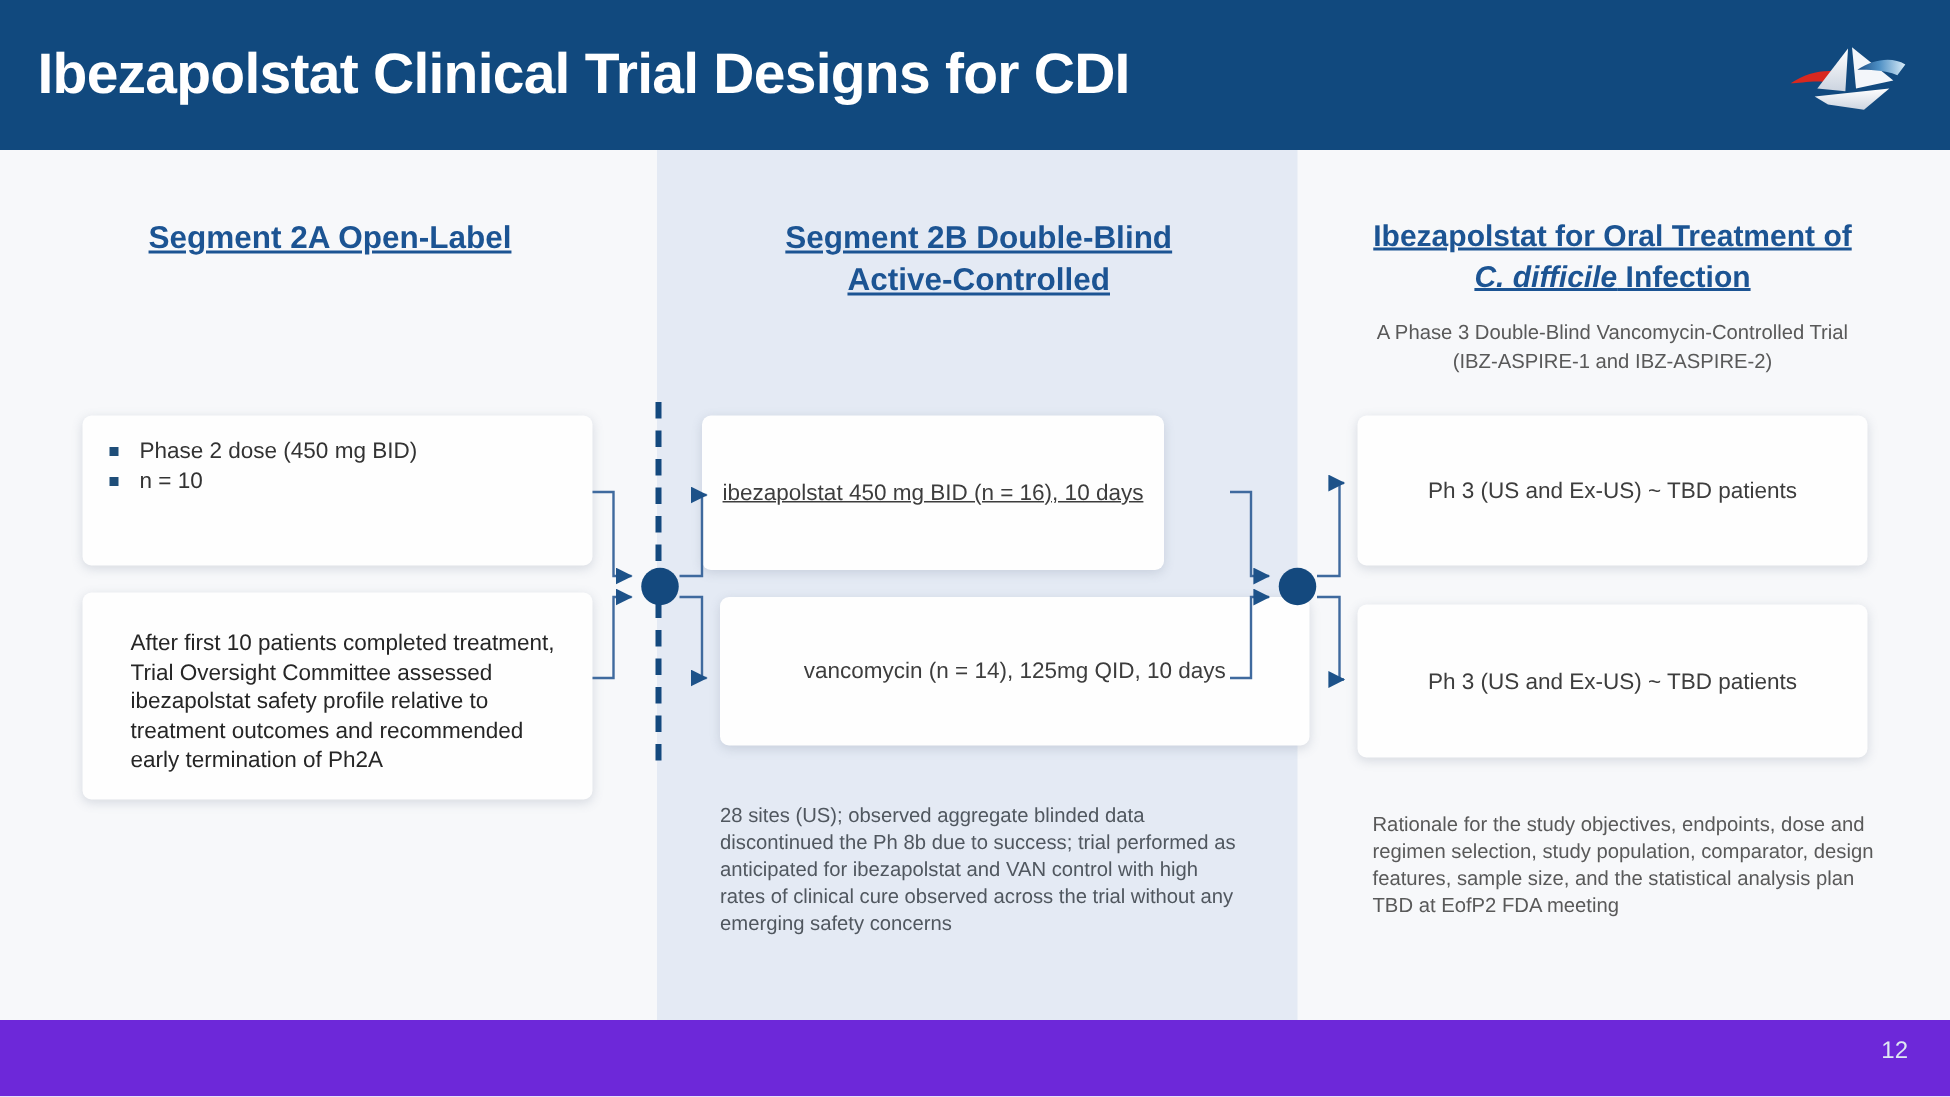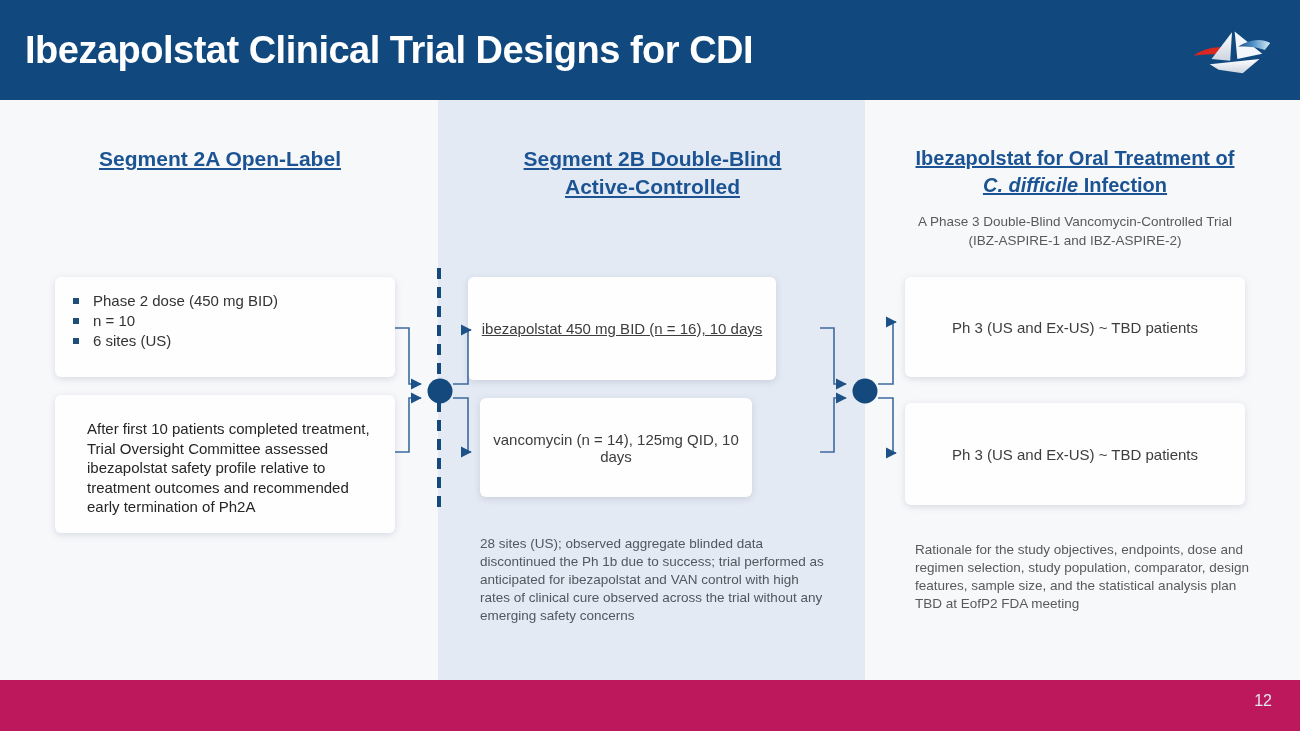--- a/index.html
+++ b/index.html
@@ -7,21 +7,21 @@
   body { font-family:"Liberation Sans", sans-serif; background:#ffffff; }
   .slide { position:relative; width:1300px; height:731px; overflow:hidden; background:#f7f8fa; }
 
   
   .header { position:absolute; left:0; top:0; width:1300px; height:100px; background:#11497e; }
   .title { position:absolute; left:25px; top:0; height:100px; display:flex; align-items:center;
            color:#ffffff; font-size:38px; font-weight:700; letter-spacing:-0.5px; white-space:nowrap; }
   .logo { position:absolute; right:28px; top:22px; }
 
   
-  .footer { position:absolute; left:0; top:680px; width:1300px; height:51px; background:#be185d; }
+  .footer { position:absolute; left:0; top:680px; width:1300px; height:51px; background:#6d28d9; }
   .page-num { position:absolute; right:28px; top:12px; color:#dfe8f2; font-size:16px; }
 
   
   .band { position:absolute; left:438px; top:100px; width:427px; height:580px; background:#e4eaf4; }
 
   
   .col-head { position:absolute; color:#1c5493; font-weight:700; font-size:21px; text-align:center; line-height:28px;text-decoration:underline; }
   .col-head.left   { left:30px;  top:145px; width:380px; }
   .col-head.middle { left:440px; top:145px; width:425px; }
   .col-head.right  { left:880px; top:145px; width:390px; font-size:20px; line-height:27px;}
@@ -30,21 +30,21 @@
 
   
   .box { position:absolute; background:#fefefe; border-radius:6px;
          box-shadow:0 2px 7px rgba(90,105,130,0.20); color:#3d3d3d; font-size:15px; }
   .box.center { display:flex; align-items:center; justify-content:center; text-align:center; }
 
   .box-l1 { left:55px; top:277px; width:340px; height:100px; padding:14px 10px 10px 16px; }
   .box-l2 { left:55px; top:395px; width:340px; height:138px; padding:24px 12px 10px 32px;
             color:#262626; line-height:19.5px; }
   .box-m1 { left:468px; top:277px; width:308px; height:103px;text-decoration:underline; }
-  .box-m2 { left:480px; top:398px; width:272px; height:99px; }
+  .box-m2 { left:480px; top:398px; width:393px; height:99px; }
   .box-r1 { left:905px; top:277px; width:340px; height:100px; }
   .box-r2 { left:905px; top:403px; width:340px; height:102px; }
 
   ul.bullets { list-style:none; }
   ul.bullets li { position:relative; padding-left:22px; line-height:20px; margin-bottom:0; color:#333333; }
   .sq { position:absolute; left:2px; top:7px; width:6px; height:6px; background:#1f4e79; display:inline-block; }
 
   .note { position:absolute; font-size:13.5px; line-height:18px; }
   .note.mid   { left:480px; top:535px; width:348px; color:#50575f; }
   .note.right { left:915px; top:541px; width:348px; color:#595959; }
@@ -92,28 +92,27 @@
   </div>
   <div class="subtitle">
     <span>A Phase 3 Double-Blind Vancomycin-Controlled Trial</span><br>
     <span>(IBZ-ASPIRE-1 and IBZ-ASPIRE-2)</span>
   </div>
 
   <div class="box box-l1">
     <ul class="bullets">
       <li><span class="sq"></span><span>Phase 2 dose (450 mg BID)</span></li>
       <li><span class="sq"></span><span>n = 10</span></li>
-      <li><span class="sq"></span><span>6 sites (US)</span></li>
     </ul>
   </div>
   <div class="box box-l2">After first 10 patients completed treatment, Trial Oversight Committee assessed ibezapolstat safety profile relative to treatment outcomes and recommended early termination of Ph2A</div>
 
   <div class="box box-m1 center">ibezapolstat 450 mg BID (n = 16), 10 days</div>
   <div class="box box-m2 center">vancomycin (n = 14), 125mg QID, 10 days</div>
-  <div class="note mid">28 sites (US); observed aggregate blinded data discontinued the Ph 1b due to success; trial performed as anticipated for ibezapolstat and VAN control with high rates of clinical cure observed across the trial without any emerging safety concerns</div>
+  <div class="note mid">28 sites (US); observed aggregate blinded data discontinued the Ph 8b due to success; trial performed as anticipated for ibezapolstat and VAN control with high rates of clinical cure observed across the trial without any emerging safety concerns</div>
 
   <div class="box box-r1 center">Ph 3 (US and Ex-US) ~ TBD patients</div>
   <div class="box box-r2 center">Ph 3 (US and Ex-US) ~ TBD patients</div>
   <div class="note right">Rationale for the study objectives,  endpoints, dose and regimen selection, study population, comparator, design features, sample size, and the statistical analysis plan TBD at EofP2 FDA meeting</div>
 
   <svg class="overlay" width="1300" height="731" viewBox="0 0 1300 731">
     <defs>
       <marker id="arrow" markerWidth="8" markerHeight="8" refX="6.5" refY="3.5" orient="auto">
         <path d="M0,0 L7,3.5 L0,7 Z" fill="#1d5289"></path>
       </marker>

